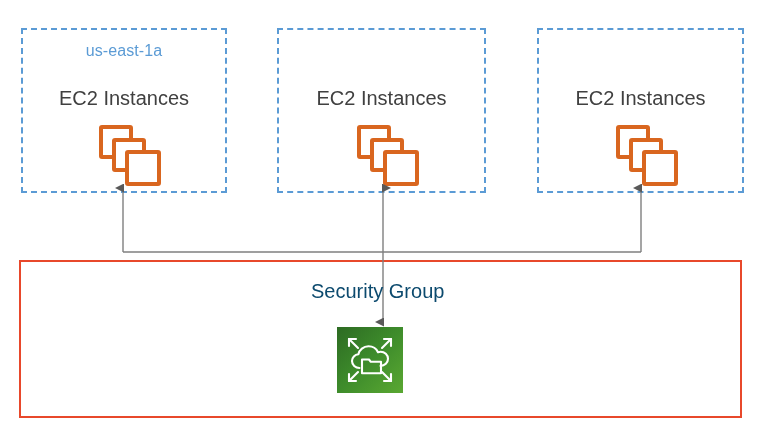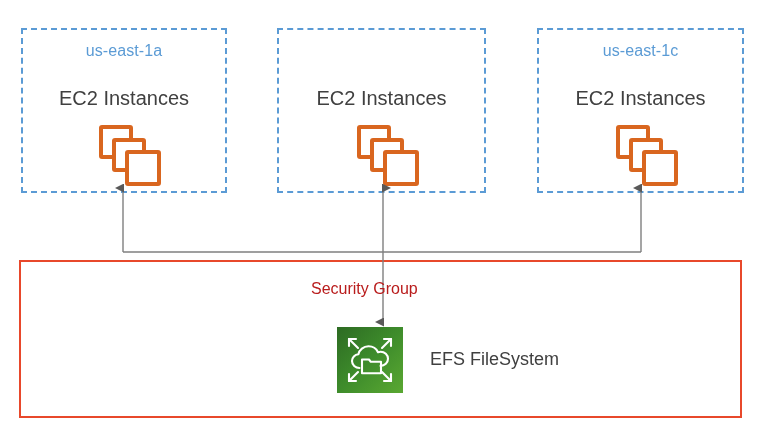--- a/index.html
+++ b/index.html
@@ -72,22 +72,22 @@
 
   
   .sg-box {
     position: absolute;
     box-sizing: border-box;
     border: 2px solid #e8482b;
     background: transparent;
   }
   .sg-label {
     position: absolute;
-    color: #b91c1c;
-    font-size: 16px;
+    color: #0c4a6e;
+    font-size: 20px;
     white-space: nowrap;
     z-index: 6;
   }
 
   
   .efs-icon {
     position: absolute;
     width: 66px;
     height: 66px;
     background: linear-gradient(135deg, #2d6b23 0%, #3d8b2b 48%, #5aa832 100%);
@@ -130,21 +130,20 @@
   <div class="az-box" style="left:277px; top:28px; width:209px; height:165px;">
     <div class="az-sublabel">EC2 Instances</div>
     <div class="ec2-icon">
       <div class="ec2-sq back"></div>
       <div class="ec2-sq mid"></div>
       <div class="ec2-sq front"></div>
     </div>
   </div>
 
   <div class="az-box" style="left:537px; top:28px; width:207px; height:165px;">
-    <div class="az-label">us-east-1c</div>
     <div class="az-sublabel">EC2 Instances</div>
     <div class="ec2-icon">
       <div class="ec2-sq back"></div>
       <div class="ec2-sq mid"></div>
       <div class="ec2-sq front"></div>
     </div>
   </div>
 
   <div class="sg-box" style="left:19px; top:260px; width:723px; height:158px;"></div>
 
@@ -192,15 +191,14 @@
         <path d="M22.5,41 C18.4,41 15,37.9 15,34.1 C15,30.6 17.8,27.6 21.4,27.3
                  C22.3,22.7 26.5,19.3 31.5,19.3 C35.7,19.3 39.4,21.7 41,25.2
                  C41.8,24.9 42.7,24.7 43.6,24.7 C47.7,24.7 51,27.9 51,31.8
                  C51,35.7 47.7,38.9 43.6,38.9"></path>
 
         <path d="M25,32.5 L32,32.5 L33.8,34.8 L44,34.8 L44,46.3 L25,46.3 Z"></path>
       </g>
     </svg>
   </div>
 
-  <div class="efs-label" style="left:430px; top:349px;">EFS FileSystem</div>
 
 </div>
 
 </body></html>

